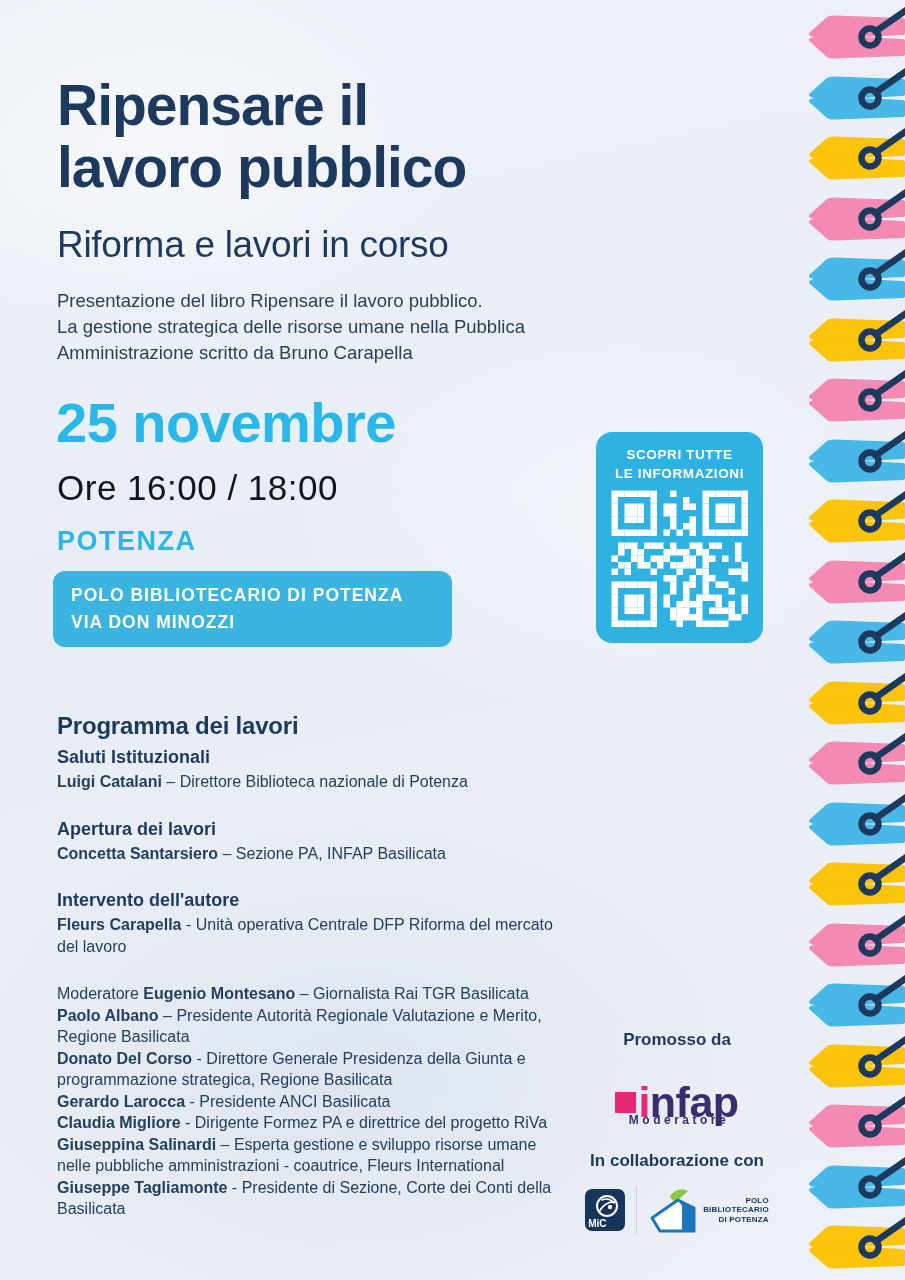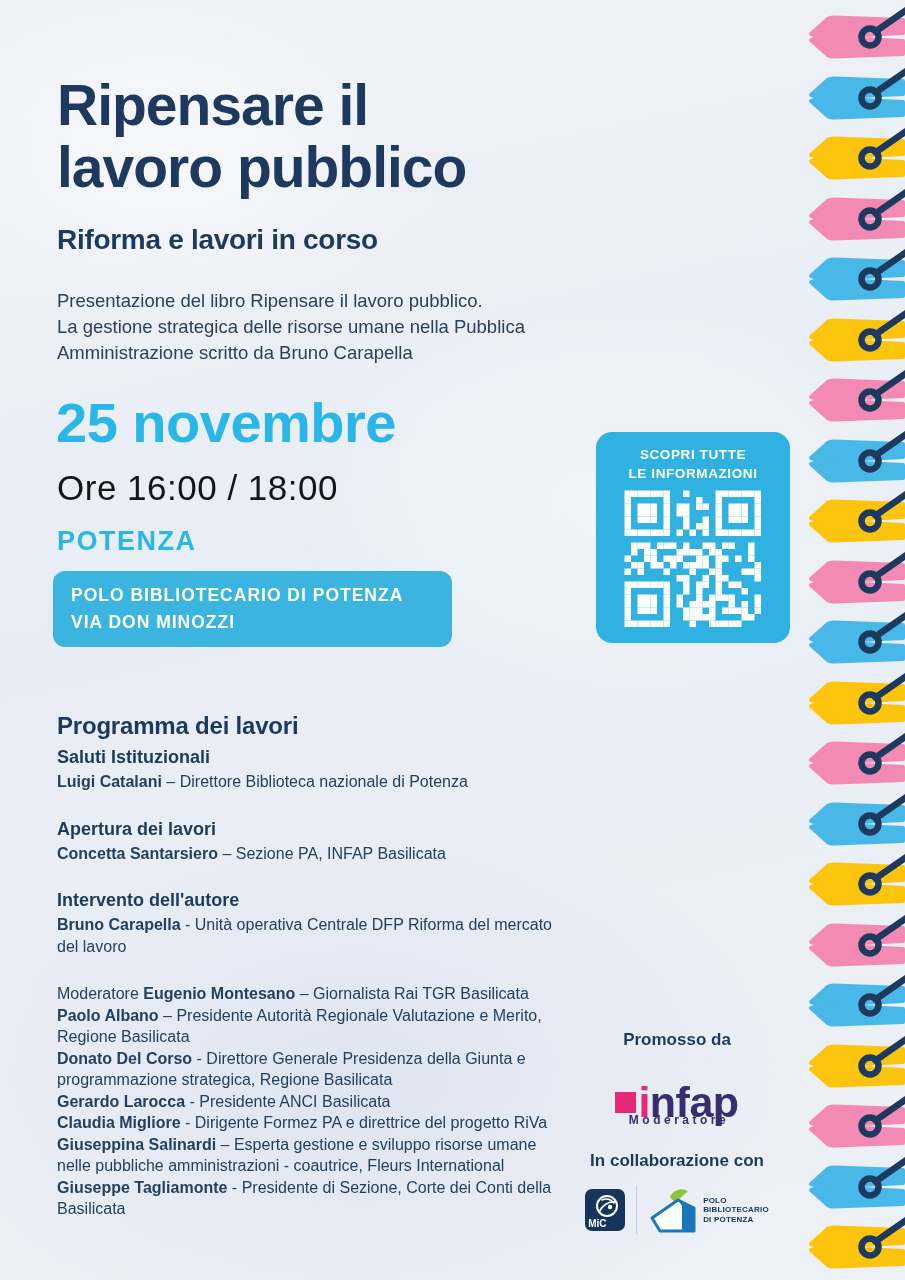--- a/index.html
+++ b/index.html
@@ -13,30 +13,30 @@
     background:
       radial-gradient(420px 260px at 18% 12%, rgba(255,255,255,.55), rgba(255,255,255,0) 70%),
       radial-gradient(500px 300px at 70% 40%, rgba(255,255,255,.4), rgba(255,255,255,0) 70%),
       radial-gradient(600px 380px at 40% 85%, rgba(199,211,230,.35), rgba(255,255,255,0) 72%),
       linear-gradient(168deg,#eef1f7 0%,#e8edf5 45%,#edf0f6 100%);
     position:relative;
   }
   .abs{position:absolute;}
   
   .title{left:57px;top:74px;color:var(--navy);font-size:57px;line-height:62px;font-weight:700;letter-spacing:-1px;}
-  .subtitle{left:57px;top:224px;color:var(--navy);font-size:28px;font-weight:700;letter-spacing:-.3px;}
+  .subtitle{left:57px;top:224px;color:var(--navy);font-size:37px;font-weight:400;letter-spacing:-.3px;}
   .description{left:57px;top:288px;color:var(--text);font-size:18.5px;line-height:26px;font-weight:400;white-space:pre-line;}
   
   .date{left:56px;top:390px;color:var(--cyan);font-size:56px;font-weight:700;letter-spacing:-.5px;}
   .time{left:57px;top:468px;color:#14161c;font-size:35px;font-weight:400;letter-spacing:.5px;}
   .city{left:57px;top:526px;color:var(--cyan);font-size:27px;font-weight:700;letter-spacing:1.5px;}
   .venue-box{left:53px;top:571px;width:399px;background:var(--venue);border-radius:12px;padding:11px 18px;}
   .venue-box div{color:#fff;font-size:17.5px;font-weight:700;letter-spacing:1px;line-height:27px;}
   
-  .qr-card{left:596px;top:432px;width:194px;height:211px;background:var(--qr);border-radius:16px;text-align:center;padding-top:13px;}
+  .qr-card{left:596px;top:432px;width:167px;height:211px;background:var(--qr);border-radius:16px;text-align:center;padding-top:13px;}
   .qr-card .lbl{color:#fff;font-size:13.5px;font-weight:700;letter-spacing:.6px;line-height:19px;}
   .qr-card svg{margin-top:6px;}
   
   .program{left:57px;top:712px;width:502px;color:var(--navy);}
   .program-heading{font-size:24px;font-weight:700;margin-bottom:7px;letter-spacing:-.2px;}
   .psection{margin-bottom:26px;}
   .ptitle{font-size:18px;font-weight:700;margin-bottom:3px;}
   .pentry{font-size:16px;line-height:21.5px;font-weight:400;color:#24405f;}
   .pname{font-weight:700;margin-top:48px;}
   
@@ -47,21 +47,21 @@
   .infap-word{font-size:43px;font-weight:700;line-height:40px;letter-spacing:-.5px;margin-top:8px;}
   .infap-i{color:var(--infap-pink);}
   .infap-rest{color:var(--infap-indigo);}
   .infap-sub{margin-top:-9px;font-size:12px;font-weight:700;letter-spacing:3.5px;color:var(--infap-indigo);padding-left:4px;}
   .collab-label{margin-top:24px;font-size:17px;font-weight:700;}
   .logo-row{margin-top:13px;display:flex;align-items:center;justify-content:center;gap:11px;}
   .mic-box{width:40px;height:42px;background:#16355c;border-radius:7px;position:relative;flex:none;}
   .mic-txt{position:absolute;left:3px;bottom:2px;color:#fff;font-size:10px;font-weight:700;}
   .vdivider{width:1px;height:48px;background:#c6cedb;flex:none;}
   .polo{display:flex;align-items:center;gap:5px;}
-  .polo-label{font-size:8px;font-weight:700;color:#16355c;text-align:left;line-height:9.5px;white-space:pre-line;letter-spacing:.2px;}
+  .polo-label{font-size:8px;font-weight:700;color:#16355c;text-align:right;line-height:9.5px;white-space:pre-line;letter-spacing:.2px;}
   
   .pins{position:absolute;right:0;top:0;width:97px;height:1280px;}
   .pin{position:absolute;right:0;width:97px;height:60px;}
 </style>
 </head>
 <body>
 
 <div class="abs title">
   <div>Ripensare il</div>
   <div>lavoro pubblico</div>
@@ -314,21 +314,21 @@
       <div class="psection">
         <div class="ptitle">Saluti Istituzionali</div>
         <div class="pentry"><span class="pname">Luigi Catalani</span><span> – Direttore Biblioteca nazionale di Potenza</span></div>
       </div>
       <div class="psection">
         <div class="ptitle">Apertura dei lavori</div>
         <div class="pentry"><span class="pname">Concetta Santarsiero</span><span> – Sezione PA, INFAP Basilicata</span></div>
       </div>
       <div class="psection">
         <div class="ptitle">Intervento dell'autore</div>
-        <div class="pentry"><span class="pname">Bruno Carapella</span><span> - Unità operativa Centrale DFP Riforma del mercato del lavoro</span></div>
+        <div class="pentry"><span class="pname">Fleurs Carapella</span><span> - Unità operativa Centrale DFP Riforma del mercato del lavoro</span></div>
       </div>
       <div class="psection">
         <div class="pentry"><span>Moderatore </span><span class="pname">Eugenio Montesano</span><span> – Giornalista Rai TGR Basilicata</span></div>
         <div class="pentry"><span class="pname">Paolo Albano</span><span> – Presidente Autorità Regionale Valutazione e Merito, Regione Basilicata</span></div>
         <div class="pentry"><span class="pname">Donato Del Corso</span><span> - Direttore Generale Presidenza della Giunta e programmazione strategica, Regione Basilicata</span></div>
         <div class="pentry"><span class="pname">Gerardo Larocca</span><span> - Presidente ANCI Basilicata</span></div>
         <div class="pentry"><span class="pname">Claudia Migliore</span><span> - Dirigente Formez PA e direttrice del progetto RiVa</span></div>
         <div class="pentry"><span class="pname">Giuseppina Salinardi</span><span> – Esperta gestione e sviluppo risorse umane nelle pubbliche amministrazioni - coautrice, Fleurs International</span></div>
         <div class="pentry"><span class="pname">Giuseppe Tagliamonte</span><span> - Presidente di Sezione, Corte dei Conti della Basilicata</span></div>
       </div>

